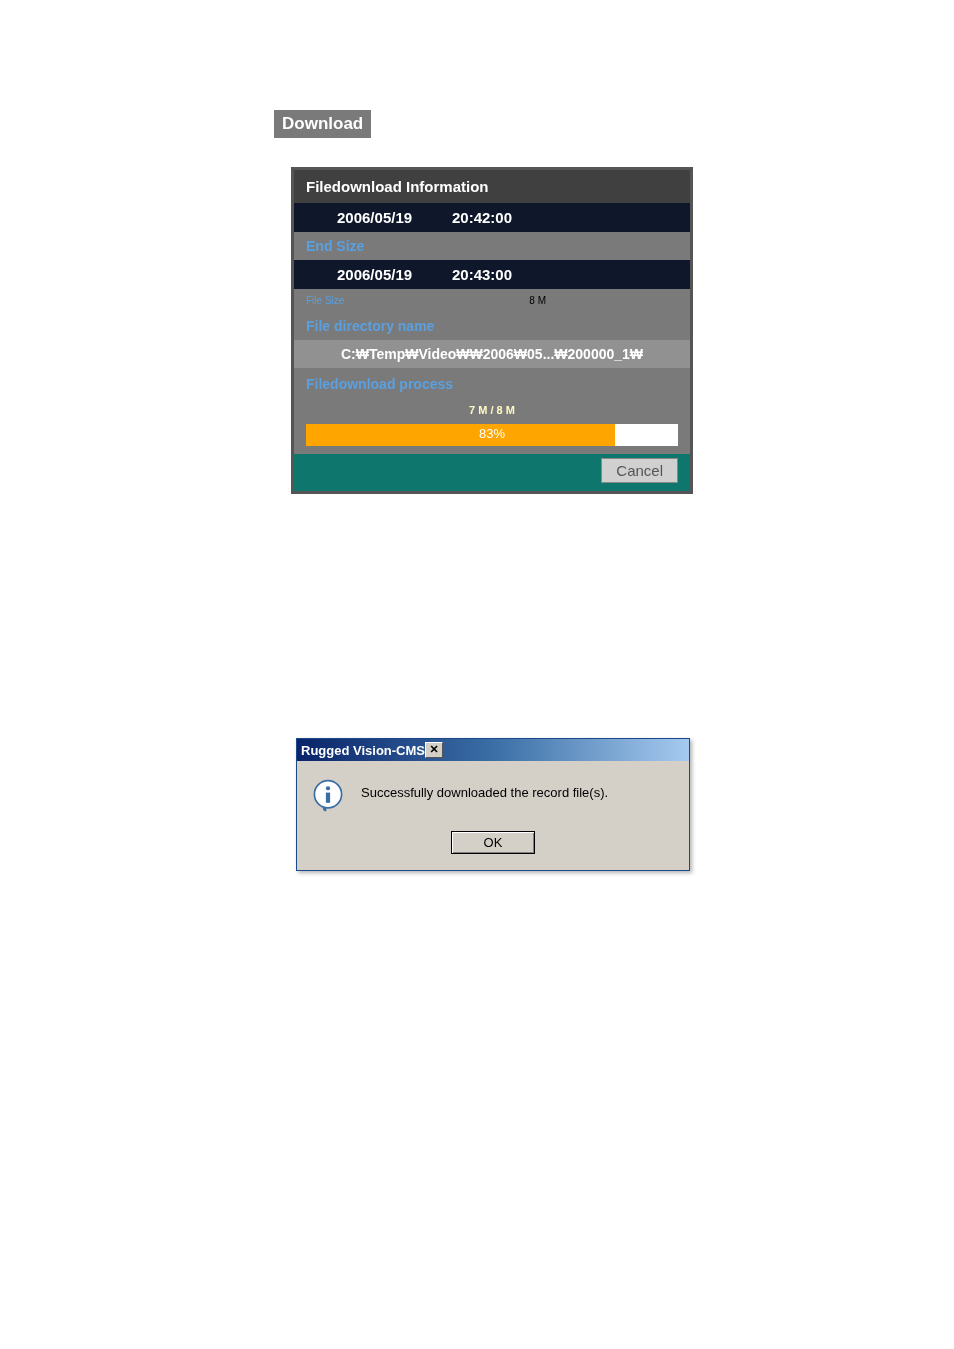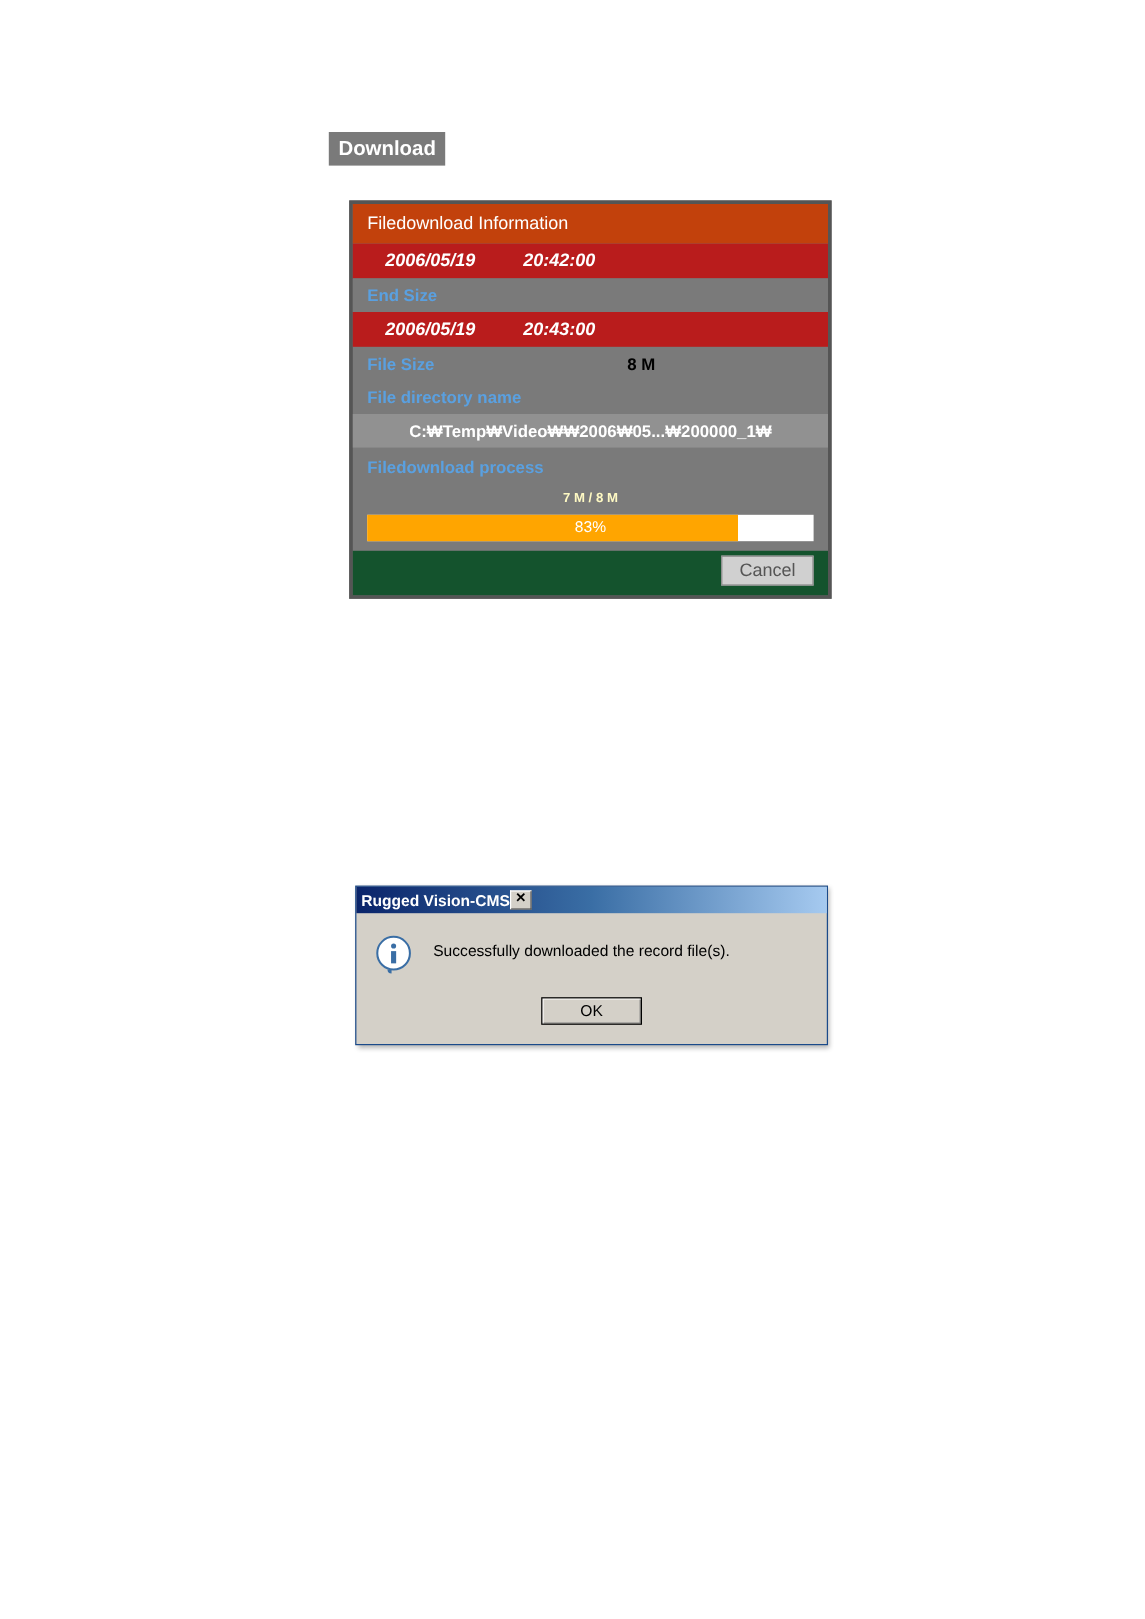--- a/index.html
+++ b/index.html
@@ -31,59 +31,58 @@
     .download-panel {
       position: absolute;
       top: 167px;
       left: 291px;
       width: 402px;
       border: 3px solid #555555;
       background: #7a7a7a;
     }
     
     .panel-header {
-      background: #c2410c;
-      color: #ffffff;
-      font-weight: normal;
+      background: #404040;
+      color: #ffffff;
+      font-weight: bold;
       font-size: 15px;
       padding: 8px 12px;
     }
     
     .section-label {
       color: #5aa0e0;
       font-weight: bold;
       font-size: 14px;
       padding: 6px 12px;
       background: #7a7a7a;
     }
     
     .data-row {
-      background: #b91c1c;
+      background: #0f172a;
       color: #ffffff;
       font-weight: bold;
       font-size: 15px;
-      padding: 6px 12px;
-      display: flex;
-      font-style: italic;
+      padding: 6px 28px;
+      display: flex;
     }
     
     .data-row .date {
       margin-left: 15px;
       width: 100px;
     }
     
     .data-row .time {
       margin-left: 15px;
     }
     
     .size-row {
       display: flex;
       padding: 6px 12px;
-      font-weight: bold;
-      font-size: 14px;
+      font-weight: normal;
+      font-size: 10px;
     }
     
     .size-row .size-label {
       color: #5aa0e0;
       width: 150px;
     }
     
     .size-row .size-value {
       color: #000000;
       text-align: right;
@@ -142,21 +141,21 @@
       font-weight: normal;
       font-size: 13px;
       text-align: center;
       width: 100%;
       position: absolute;
       top: 2px;
       left: 0;
     }
     
     .button-row {
-      background: #14532d;
+      background: #0f766e;
       display: flex;
       justify-content: flex-end;
       padding: 4px 12px 8px 12px;
     }
     
     .cancel-button {
       background: #d0d0d0;
       color: #555555;
       border: 1px solid #888888;
       padding: 3px 14px;

